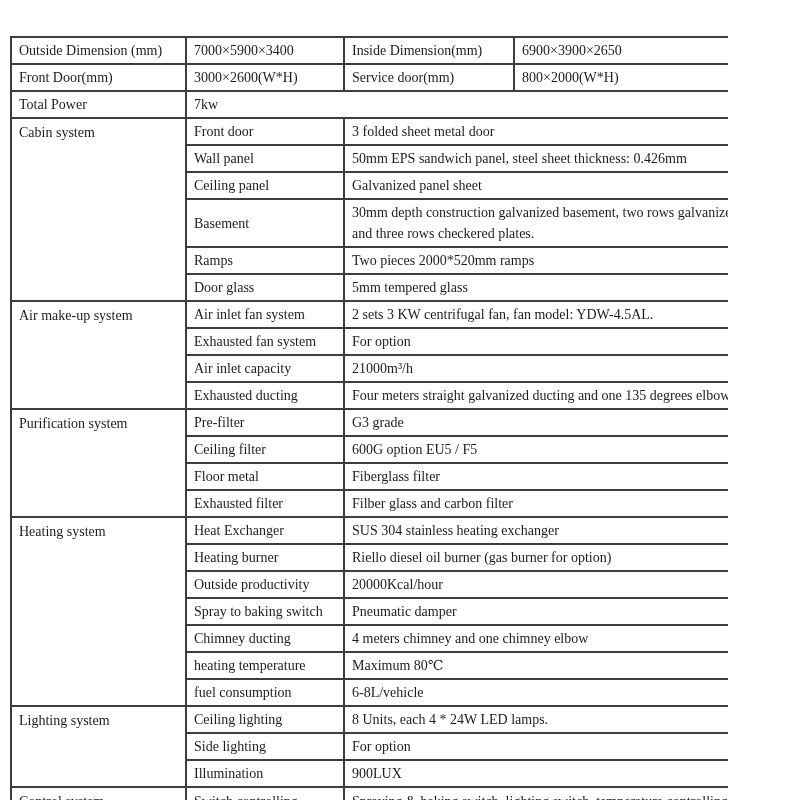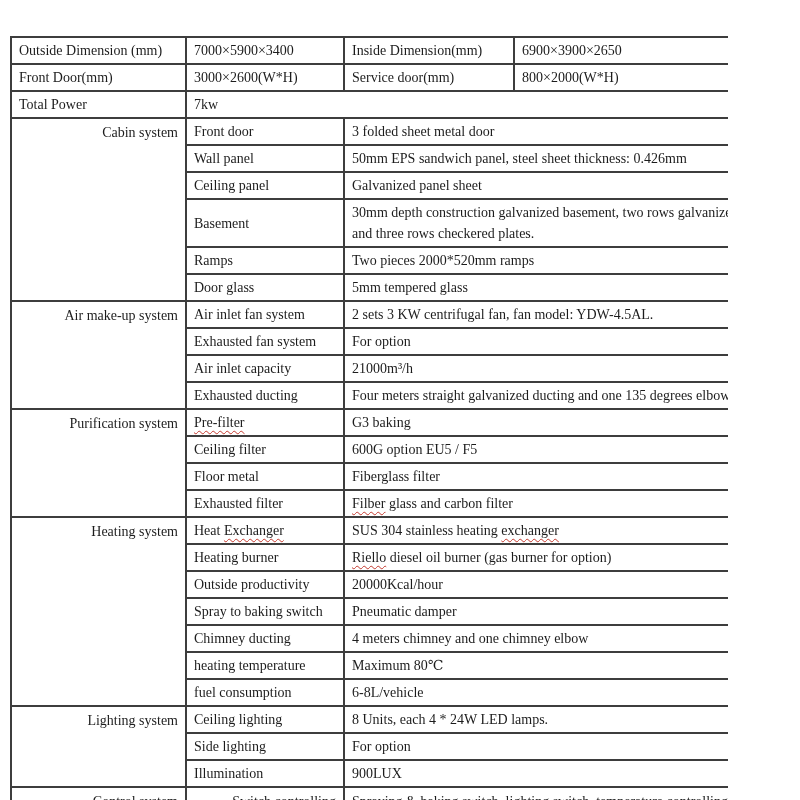--- a/index.html
+++ b/index.html
@@ -32,24 +32,22 @@
     padding: 2px 7px;
     line-height: 21px;
     height: 20px;
     vertical-align: middle;
     overflow: hidden;
     word-wrap: break-word;
   }
   table.spec td.section-cell {
     vertical-align: top;
     padding-top: 3px;
-    text-align: right;
   }
   .squiggle {
-    text-decoration: underline;
     text-decoration-style: wavy;
     text-decoration-color: #c43a2f;
     text-decoration-thickness: 1px;
     text-underline-offset: 3px;
     text-decoration-skip-ink: none;
   }
 </style>
 </head>
 <body>
 
@@ -116,21 +114,21 @@
           <td><span>Air inlet capacity</span></td>
           <td colspan="2"><span>21000m³/h</span></td>
         </tr>
         <tr>
           <td><span>Exhausted ducting</span></td>
           <td colspan="2"><span>Four meters straight galvanized ducting and one 135 degrees elbow</span></td>
         </tr>
         <tr>
           <td rowspan="4" class="section-cell"><span>Purification system</span></td>
           <td><span class="squiggle">Pre-filter</span></td>
-          <td colspan="2"><span>G3 baking</span></td>
+          <td colspan="2"><span>G3 grade</span></td>
         </tr>
         <tr>
           <td><span>Ceiling filter</span></td>
           <td colspan="2"><span>600G option EU5 / F5</span></td>
         </tr>
         <tr>
           <td><span>Floor metal</span></td>
           <td colspan="2"><span>Fiberglass filter</span></td>
         </tr>
         <tr>

